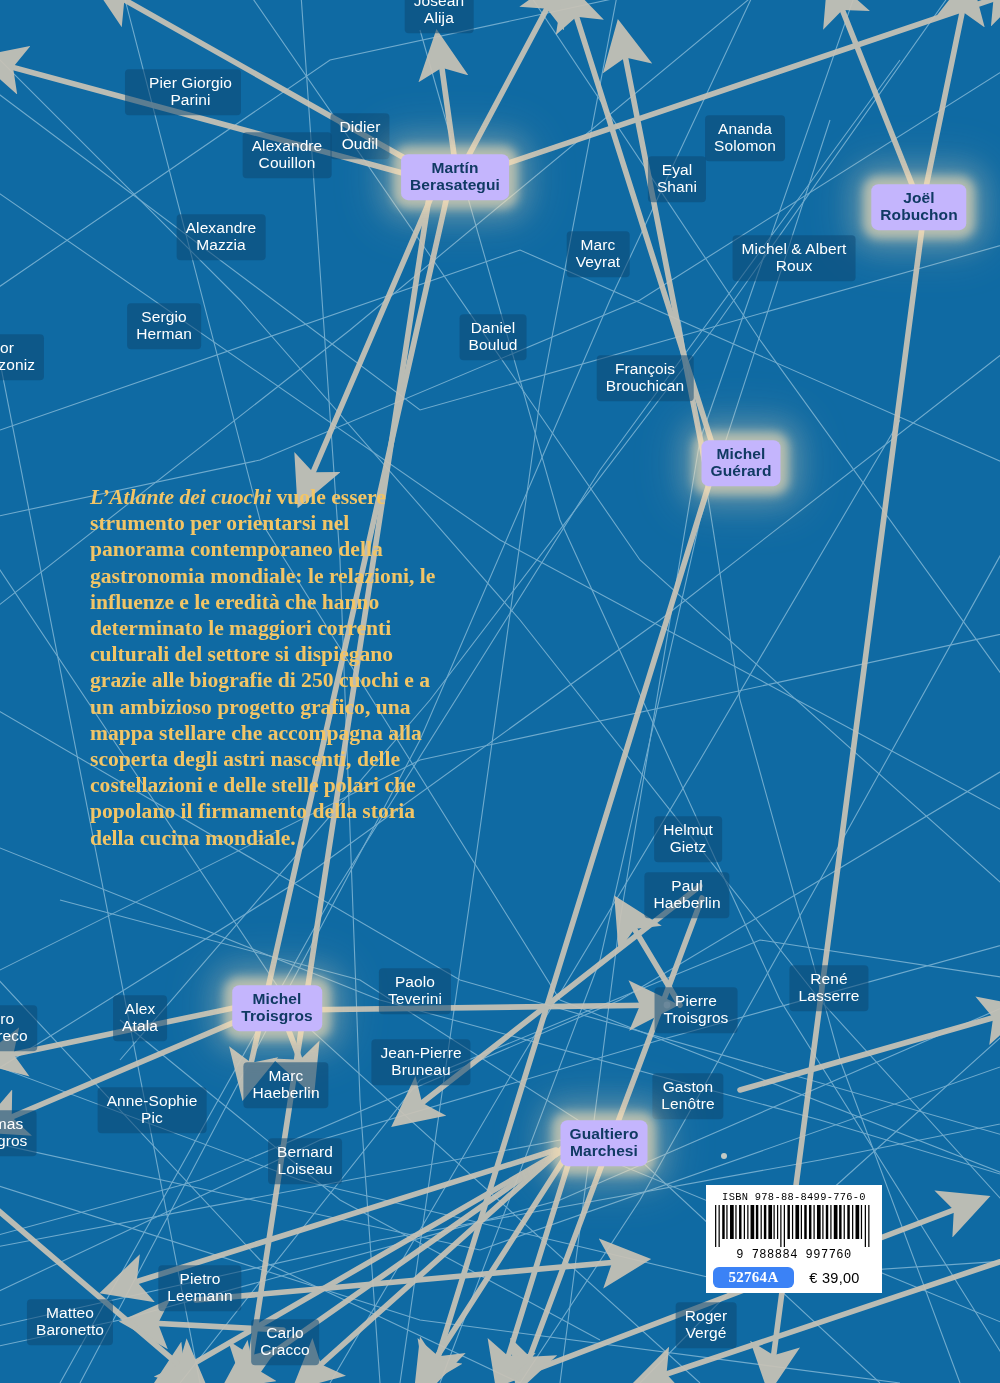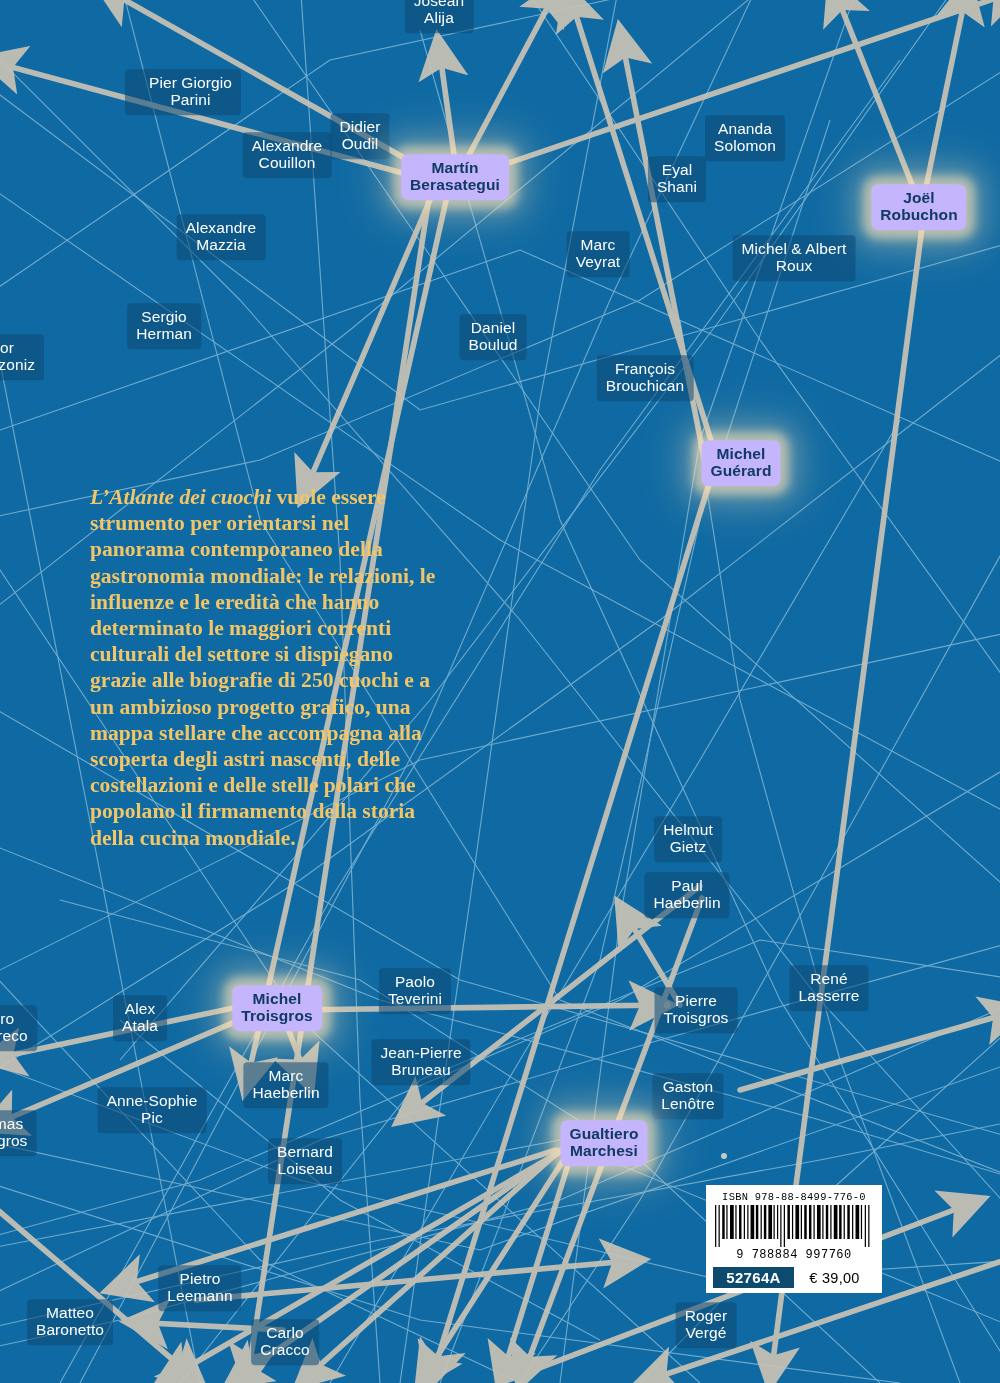--- a/index.html
+++ b/index.html
@@ -85,26 +85,27 @@
     letter-spacing:.5px;
     margin-top:-1px;
     line-height:18px;
   }
   #pricerow{
     display:flex;
     margin-top:3px;
     height:21px;
   }
   #codebox{
-    background:#0c4a6e;color:#fff;
+    background:#3b82f6;color:#fff;
     flex:0 0 50%;
-    font-family:Liberation Sans, sans-serif;
+    font-family:Liberation Serif, serif;
     font-weight:700;font-size:15px;
     display:flex;align-items:center;justify-content:center;
     letter-spacing:.3px;
+    border-radius:6px;
   }
   #pricebox{
     background:#fff;color:#000;
     flex:1;
     font-family:"Liberation Sans",sans-serif;
     font-size:14.5px;
     display:flex;align-items:center;justify-content:center;
     letter-spacing:.3px;
   }
 </style>

